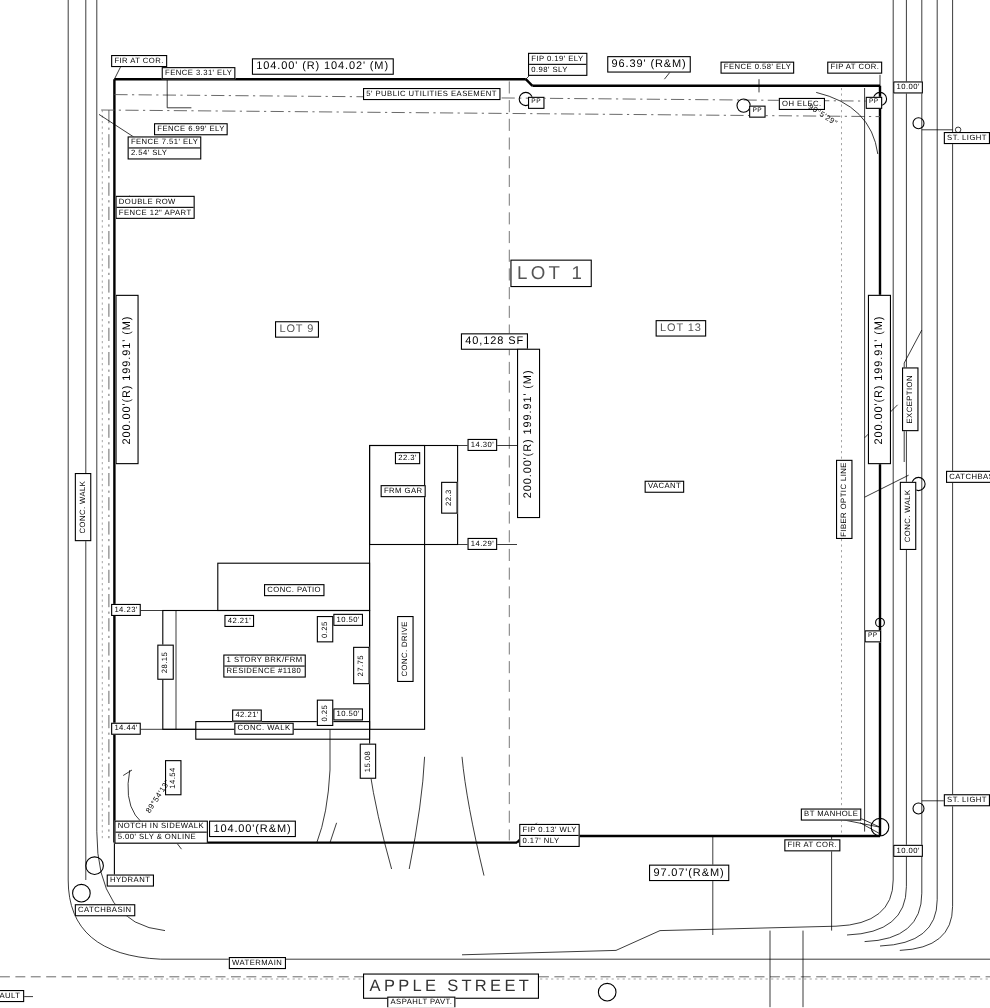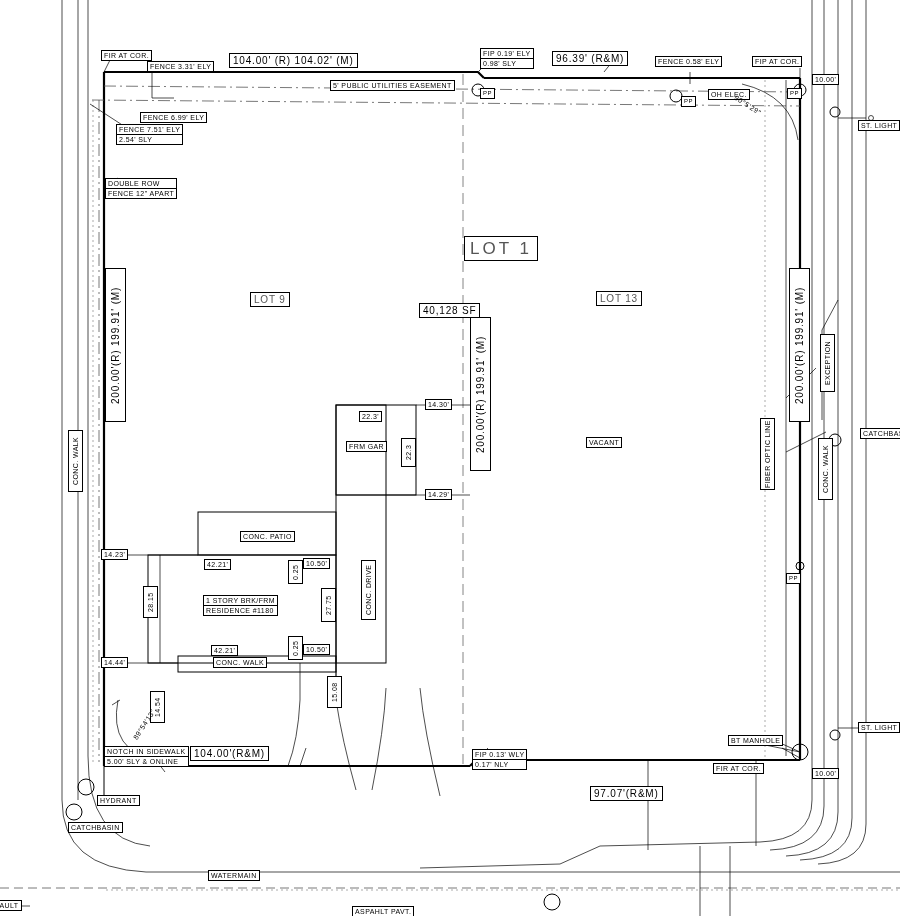--- a/index.html
+++ b/index.html
@@ -313,15 +313,16 @@
   <div class="lbl" style="left:713px;top:763px;">FIR AT COR.</div>
   <div class="lbl" style="left:812px;top:768px;">10.00'</div>
   <div class="lbl" style="left:786px;top:573px;font-size:6px;">PP</div>
   <div class="lbl" style="left:858px;top:722px;">ST. LIGHT</div>
 
   <div class="lbl" style="left:97px;top:795px;">HYDRANT</div>
   <div class="lbl" style="left:68px;top:822px;">CATCHBASIN</div>
   <div class="lbl" style="left:-8px;top:900px;">VAULT</div>
 
   <div class="lbl" style="left:208px;top:870px;">WATERMAIN</div>
+  <div class="lbl street" style="left:330px;top:885px;">APPLE STREET</div>
   <div class="lbl" style="left:352px;top:906px;">ASPAHLT PAVT.</div>
 
 </div>
 
 </body></html>

